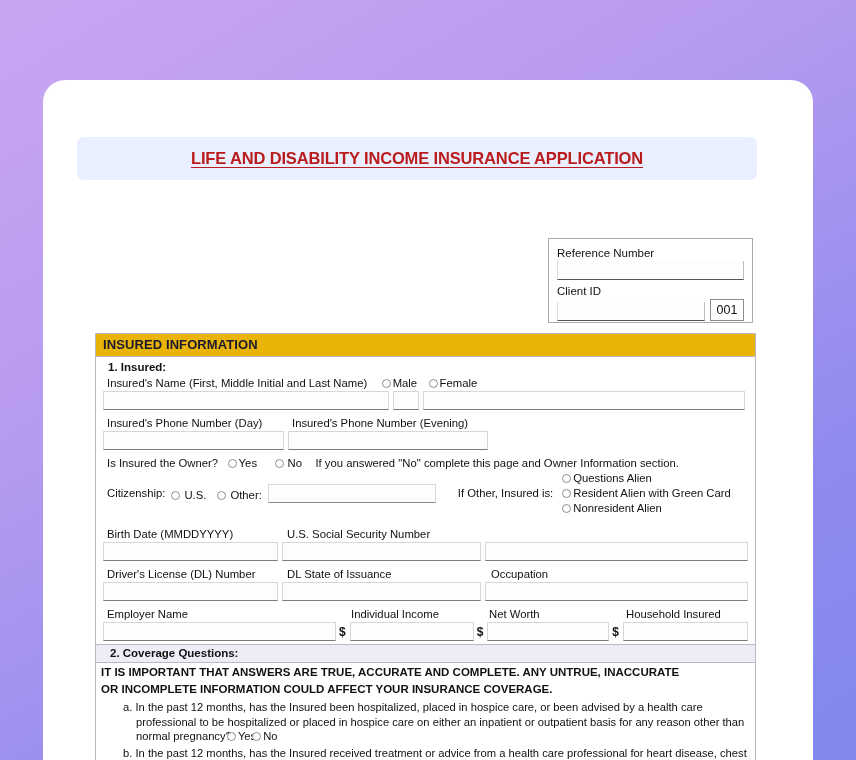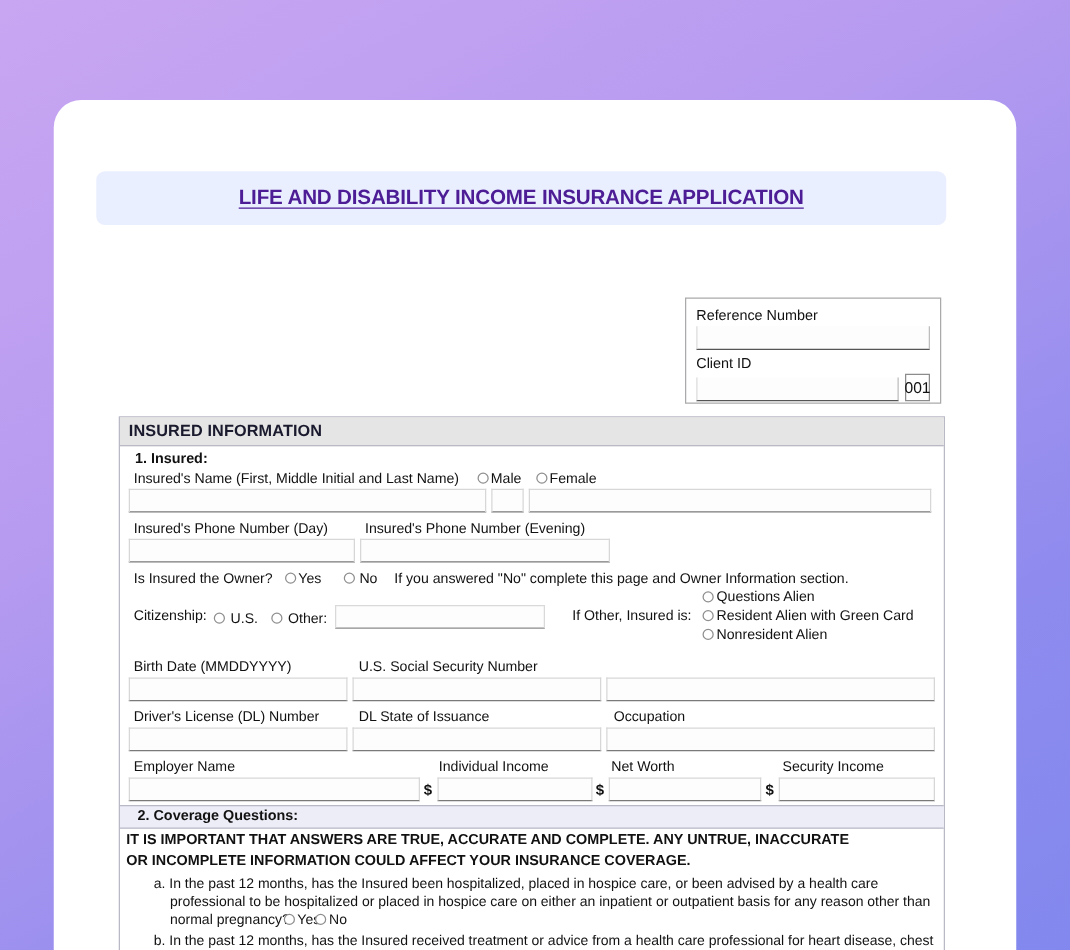--- a/index.html
+++ b/index.html
@@ -34,21 +34,21 @@
     height: 43px;
     background: #eaefff;
     border-radius: 7px;
     display: flex;
     align-items: center;
     justify-content: center;
   }
   .title-text {
     font-size: 16.5px;
     font-weight: bold;
-    color: #4c1d95;
+    color: #b91c1c;
     letter-spacing: -0.15px;
     text-decoration: underline;
     text-underline-offset: 3px;
     white-space: nowrap;
   }
 
   
   .ref-box {
     position: absolute;
     left: 505px;
@@ -69,21 +69,21 @@
   .ref-line {
     height: 19px;
     border-bottom: 1px solid #555;
     border-left: 1px solid #dcdcdc;
     border-right: 1px solid #bdbdbd;
     background: #fdfdfd;
   }
   .ref-row-2 { display: flex; align-items: flex-end; gap: 5px; }
   .ref-row-2 .ref-line { flex: 1; }
   .ref-badge {
-    width: 20px;
+    width: 34px;
     height: 22px;
     border: 1px solid #8c8c8c;
     display: flex;
     align-items: center;
     justify-content: center;
     font-size: 12.5px;
     color: #111;
     background: #fff;
   }
 
@@ -91,21 +91,21 @@
   .form {
     position: absolute;
     left: 52px;
     top: 253px;
     width: 661px;
     border: 1px solid #b9b9c6;
     background: #fff;
   }
 
   .sec-head {
-    background: #e5e5e5;
+    background: #eab308;
     border-bottom: 1px solid #b9b9c6;
     padding: 3px 7px 4px 7px;
     font-size: 13px;
     font-weight: bold;
     color: #1a1a2e;
     letter-spacing: 0.1px;
   }
   .sub-head {
     background: #ededf7;
     border-top: 1px solid #b9b9c6;
@@ -290,21 +290,21 @@
         <div class="inp seg" style="width:200px;"></div>
         <div class="inp" style="width:264px;"></div>
       </div>
 
       <div class="gap"></div>
 
       <div class="frow">
         <div style="width:248px;"><span class="lbl" style="padding-left:4px;">Employer Name</span></div>
         <div style="width:138px;"><span class="lbl">Individual Income</span></div>
         <div style="width:137px;"><span class="lbl">Net Worth</span></div>
-        <div><span class="lbl">Security Income</span></div>
+        <div><span class="lbl">Household Insured</span></div>
       </div>
       <div class="frow">
         <div class="inp" style="width:236px;"></div>
         <div class="money-wrap">
           <span class="dollar">$</span>
           <div class="inp" style="width:124px;"></div>
         </div>
         <div class="money-wrap">
           <span class="dollar">$</span>
           <div class="inp" style="width:122px;"></div>

